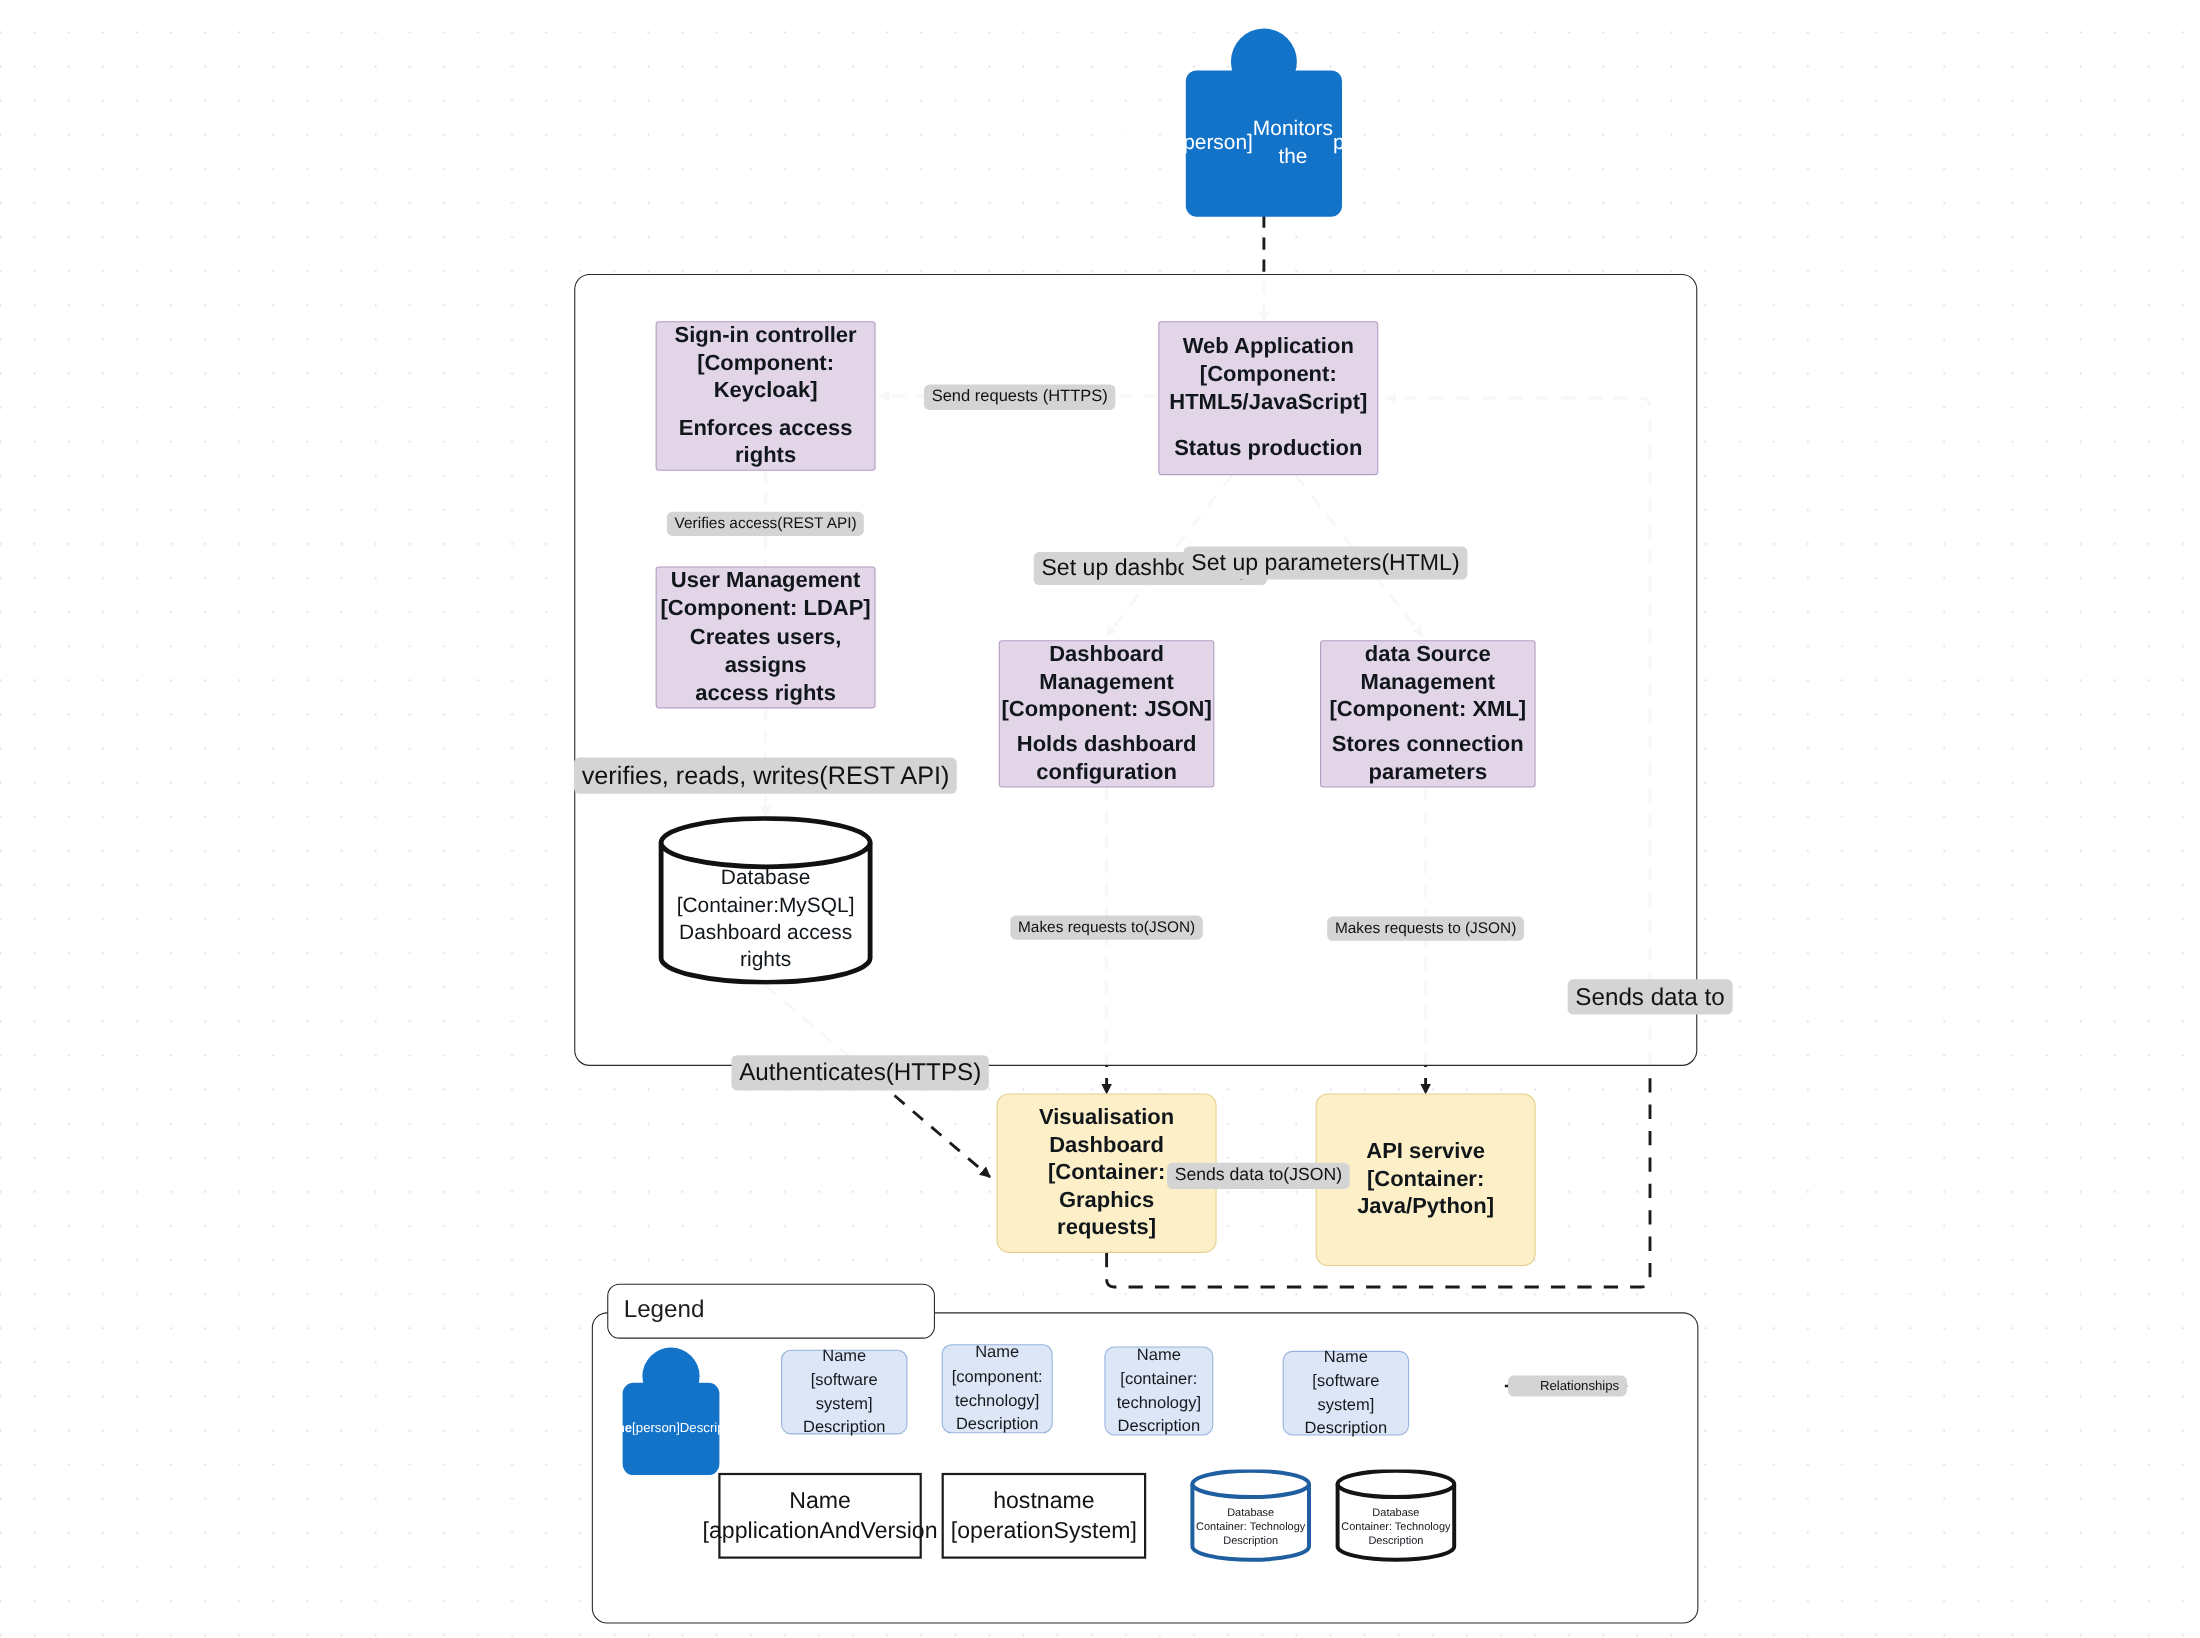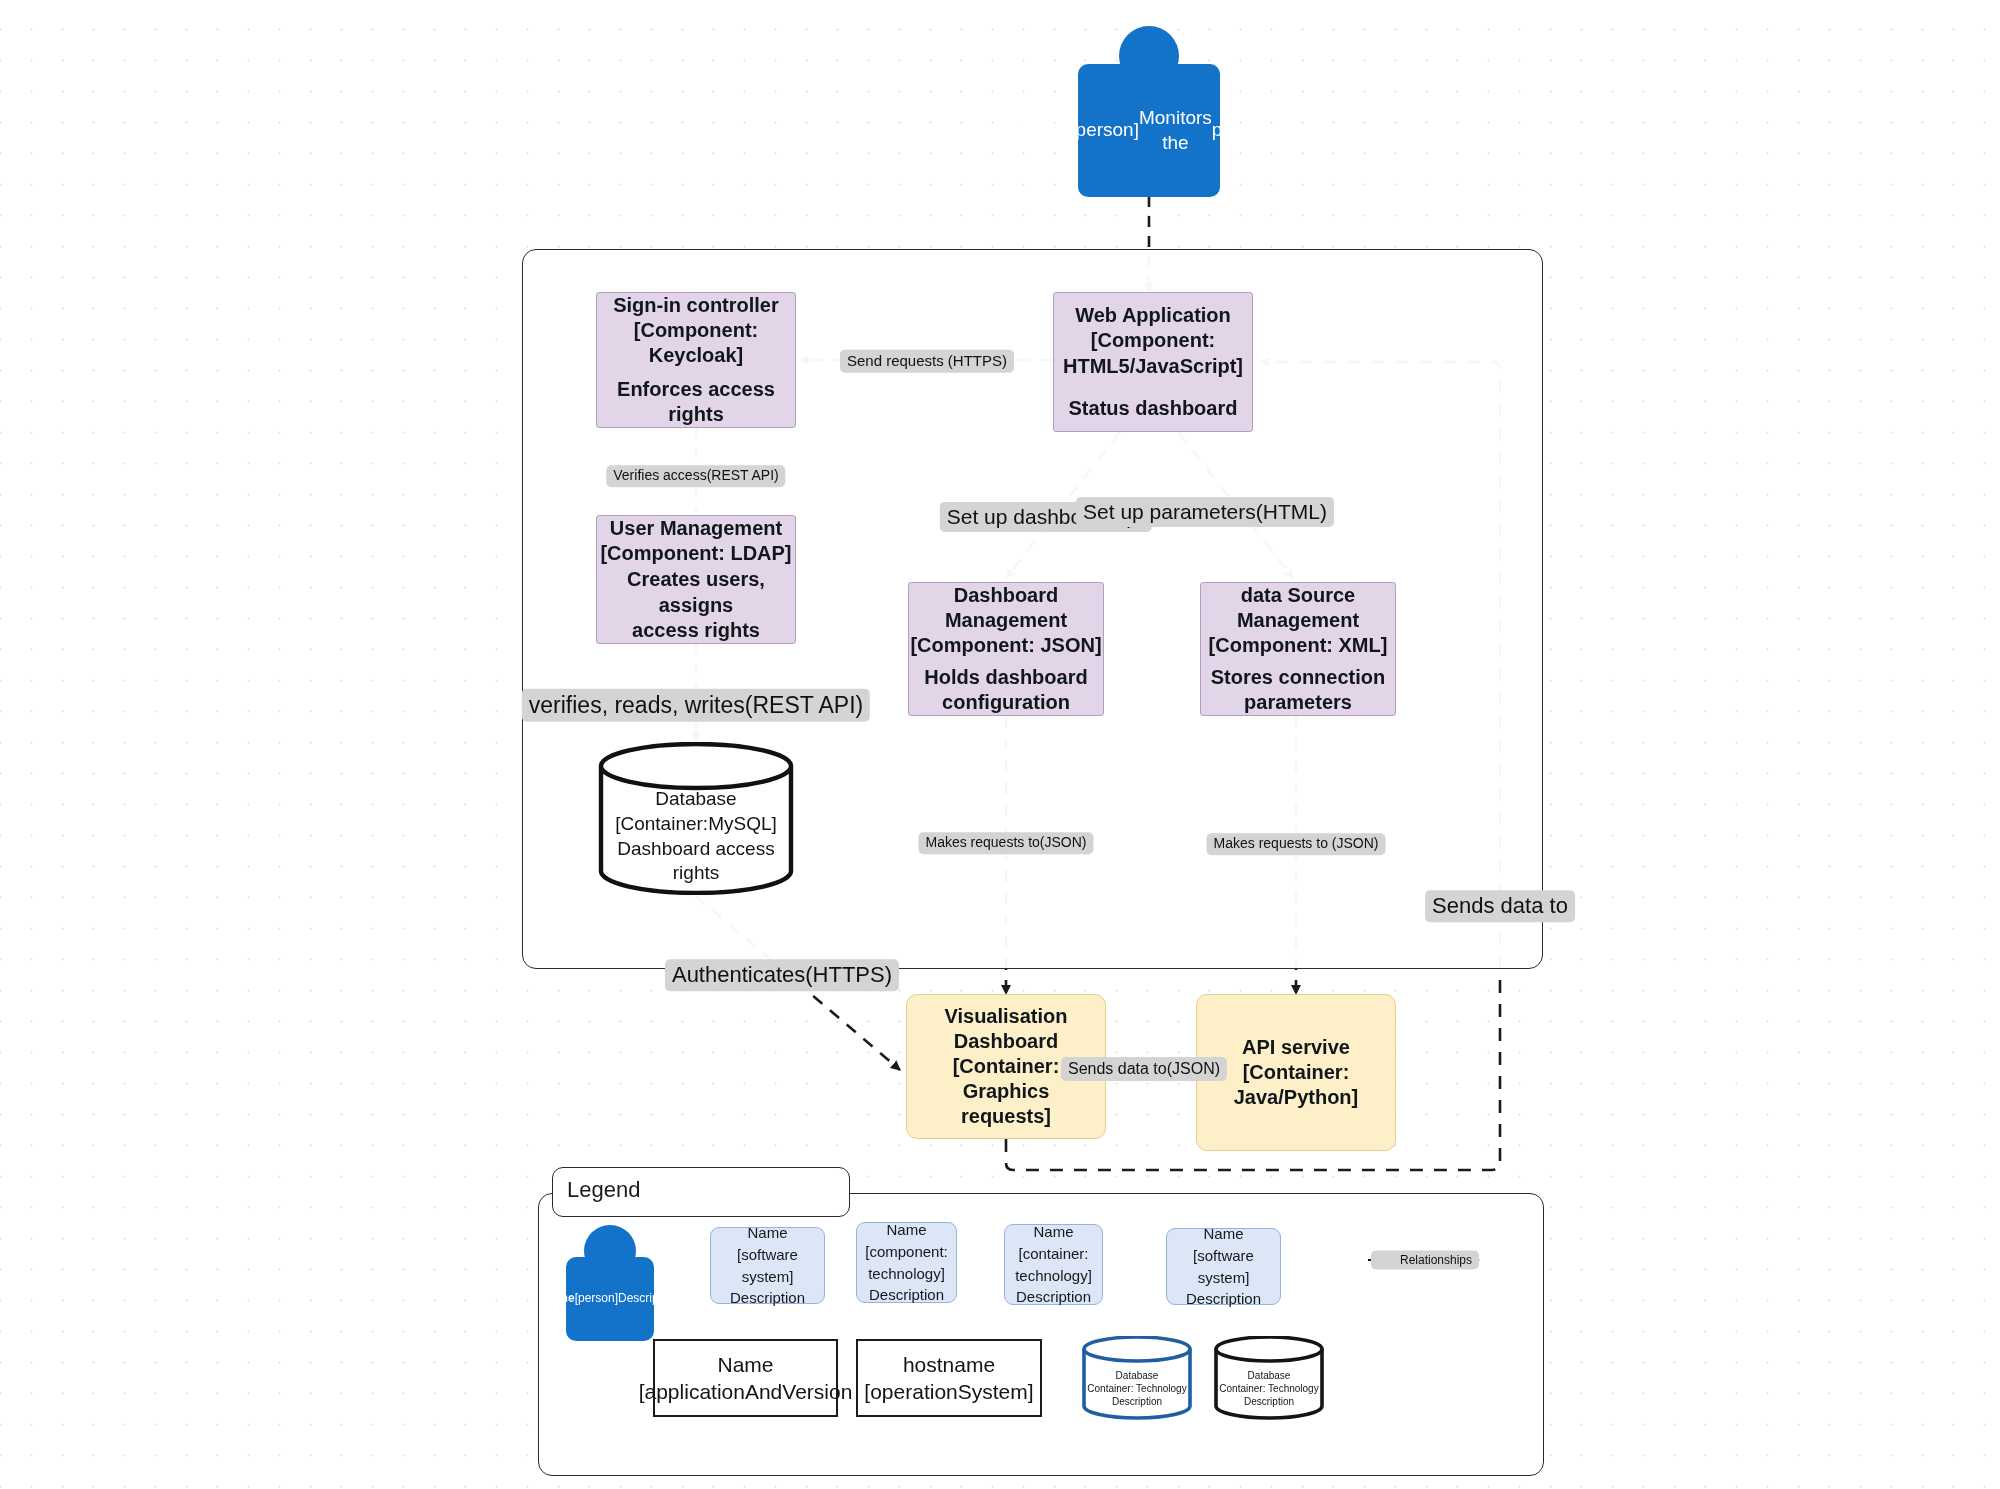--- a/index.html
+++ b/index.html
@@ -223,21 +223,21 @@
     <div class="sub">[Component: Keycloak]</div>
     <div class="gap"></div>
     <div class="sub">Enforces access rights</div>
   </div>
 
   <div class="node comp" style="left:1053px; top:292px; width:200px; height:140px;">
     <div class="ttl">Web Application</div>
     <div class="sub">[Component:</div>
     <div class="sub">HTML5/JavaScript]</div>
     <div class="gap"></div>
-    <div class="sub">Status dashboard</div>
+    <div class="sub">Status production</div>
   </div>
 
   <div class="node comp" style="left:596px; top:515px; width:200px; height:129px;">
     <div class="ttl">User Management</div>
     <div class="sub">[Component: LDAP]</div>
     <div class="gap"></div>
     <div class="sub">Creates users, assigns</div>
     <div class="sub">access rights</div>
   </div>
 

